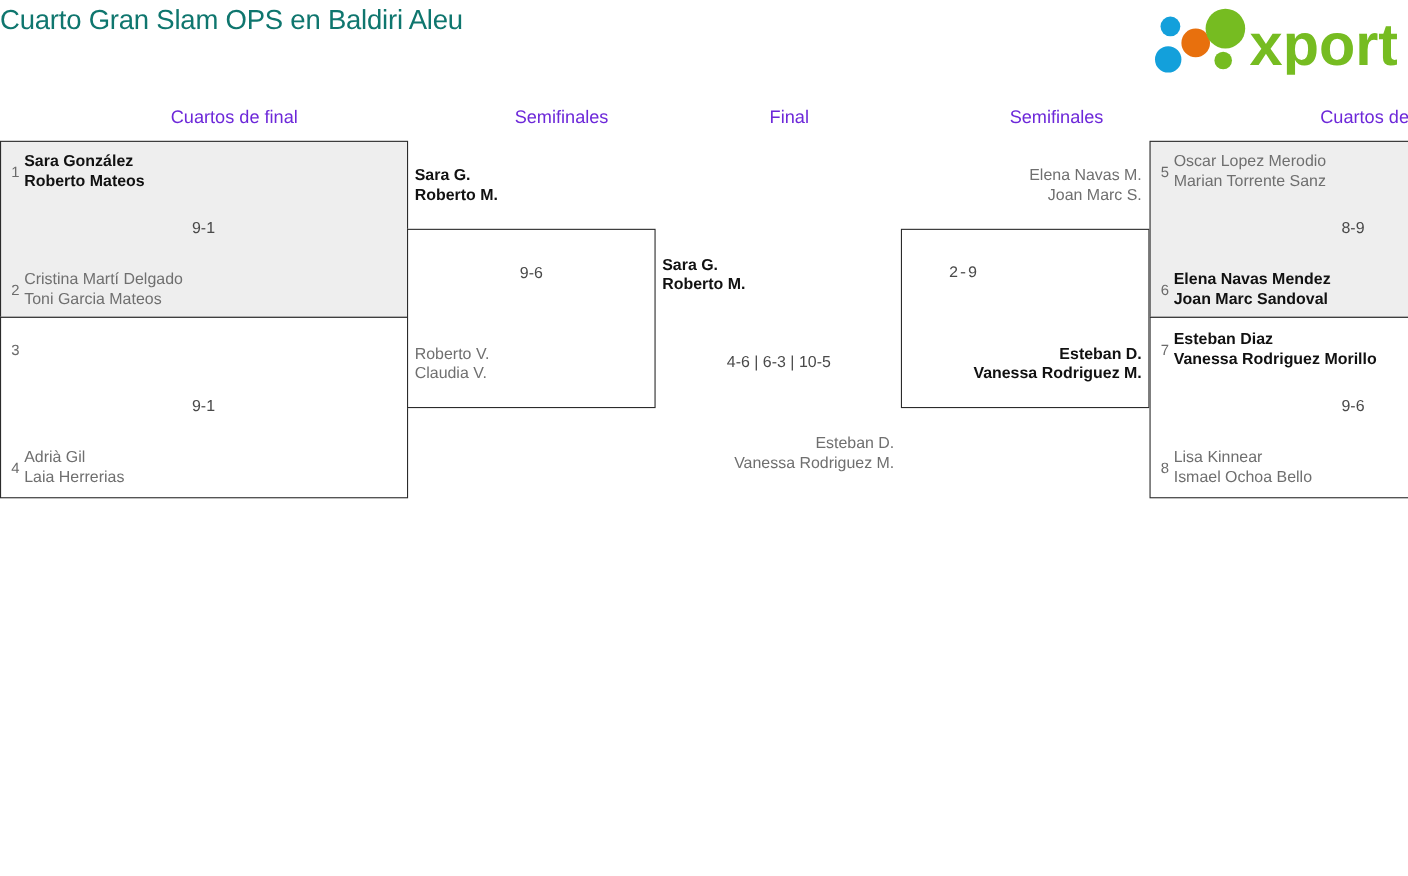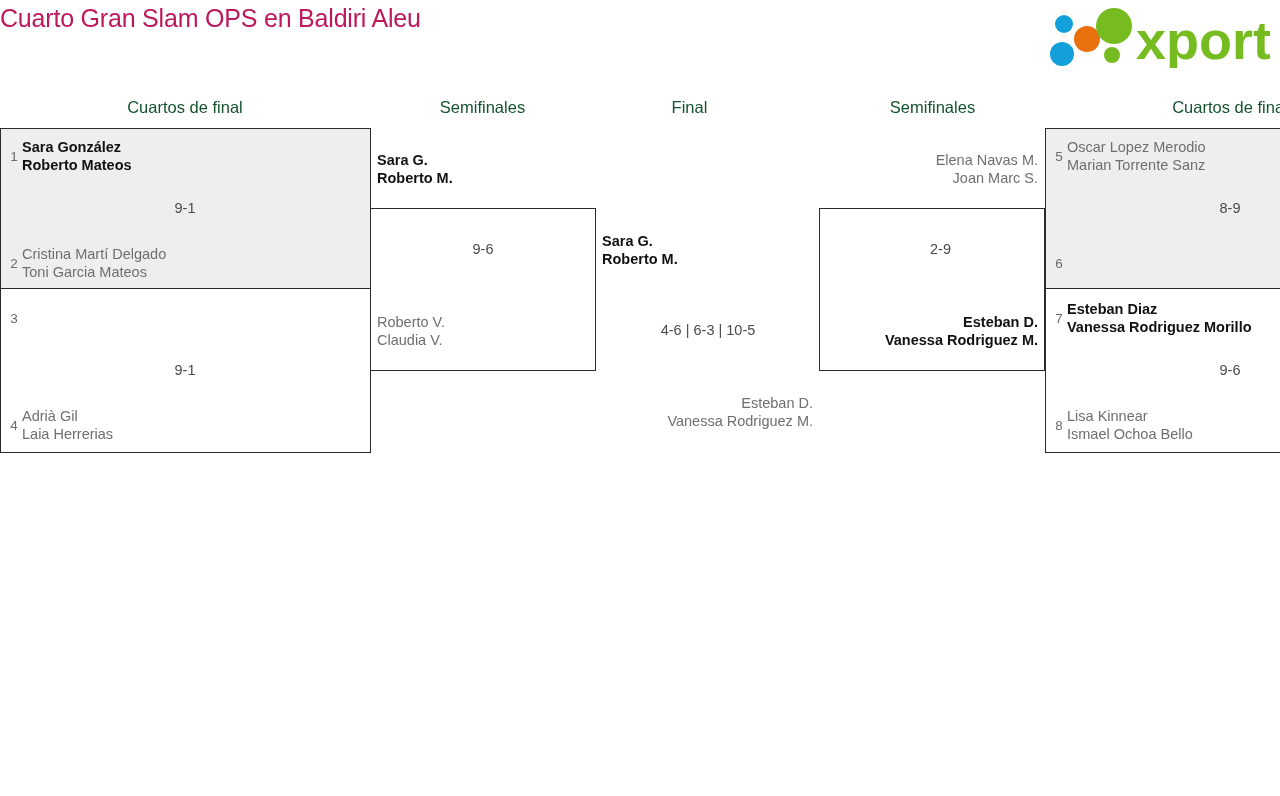--- a/index.html
+++ b/index.html
@@ -7,33 +7,34 @@
     width: 1280px; height: 796px;
     background: #ffffff;
     font-family: "Liberation Sans", sans-serif;
     overflow: hidden;
   }
   #root { position: relative; width: 1280px; height: 796px; }
 
   
   .title {
     position: absolute; left: 0; top: 2px; width: 700px;
-    font-size: 25px; line-height: 32px; color: #be185d; font-weight: 400;
+    font-size: 25px; line-height: 32px; color: #0f766e; font-weight: 400;
     letter-spacing: -0.2px;
   }
   .title span { display: block; }
 
   .logo { position: absolute; right: 10px; top: 6px; width: 230px; height: 62px; }
   .logo svg { display: block; }
 
   
   .rh {
     position: absolute; top: 96px; height: 22px;
-    font-size: 16.5px; color: #14532d; text-align: center; line-height: 22px;
+    font-size: 16.5px; color: #6d28d9; text-align: center; line-height: 22px;
     white-space: nowrap;
+    margin-left: 28px;
   }
 
   
   .box { position: absolute; border: 1px solid #2b2b2b; }
   .box.gray { background: #eeeeee; }
   .box.plain { background: #ffffff; }
 
   
   .team { position: absolute; display: flex; align-items: center; }
   .team.right { justify-content: flex-end; }
@@ -146,34 +147,38 @@
       <span class="nm">Elena Navas M.</span>
       <span class="nm">Joan Marc S.</span>
     </span>
   </div>
   <div class="team right" style="left:828px; top:311px; width:210px; height:40px;">
     <span class="names win right">
       <span class="nm">Esteban D.</span>
       <span class="nm">Vanessa Rodriguez M.</span>
     </span>
   </div>
-  <div class="score" style="left:849px; top:241px; width:183px;">2-9</div>
+  <div class="score" style="left:784px; top:241px; width:183px;font-family:Liberation Mono, monospace;">2-9</div>
 
   <div class="box gray" style="left:1045px; top:128px; width:371px; height:161px;"></div>
   <div class="box plain" style="left:1045px; top:288px; width:371px; height:165px;"></div>
 
   <div class="team" style="left:1051px; top:136px; width:350px; height:40px;">
     <span class="seed">5</span>
     <span class="names lose">
       <span class="nm">Oscar Lopez Merodio</span>
       <span class="nm">Marian Torrente Sanz</span>
     </span>
   </div>
   <div class="team" style="left:1051px; top:243px; width:350px; height:40px;">
     <span class="seed">6</span>
+    <span class="names win">
+      <span class="nm">Elena Navas Mendez</span>
+      <span class="nm">Joan Marc Sandoval</span>
+    </span>
   </div>
   <div class="score" style="left:1045px; top:200px; width:370px;">8-9</div>
 
   <div class="team" style="left:1051px; top:298px; width:350px; height:40px;">
     <span class="seed">7</span>
     <span class="names win">
       <span class="nm">Esteban Diaz</span>
       <span class="nm">Vanessa Rodriguez Morillo</span>
     </span>
   </div>

